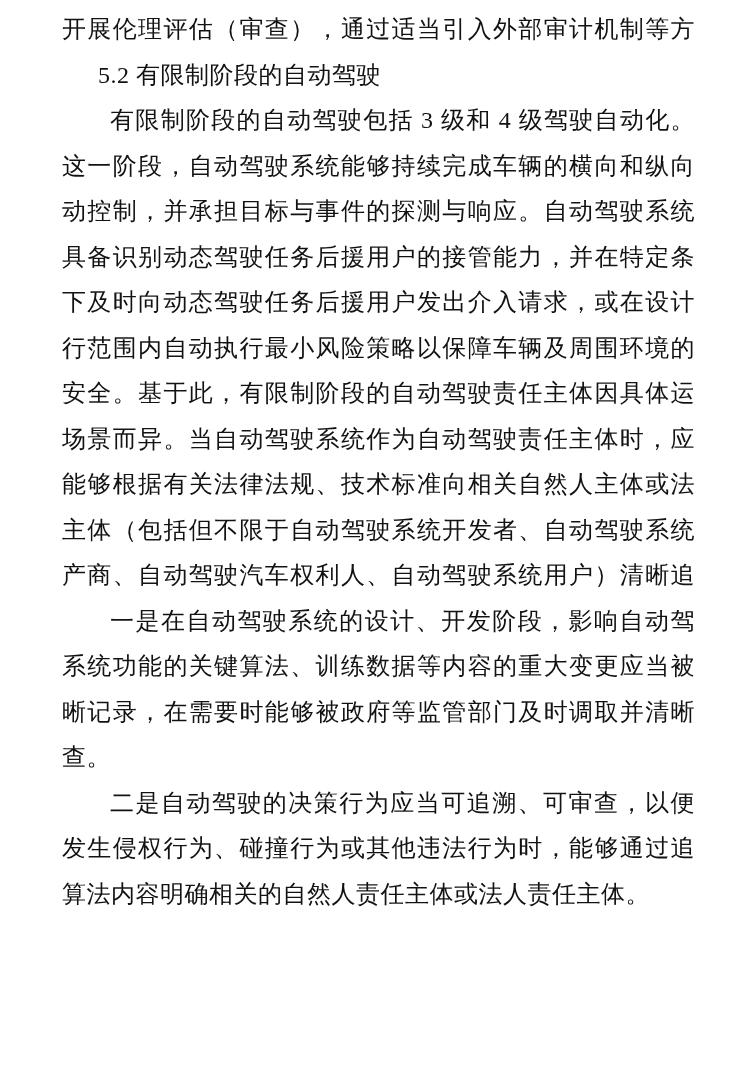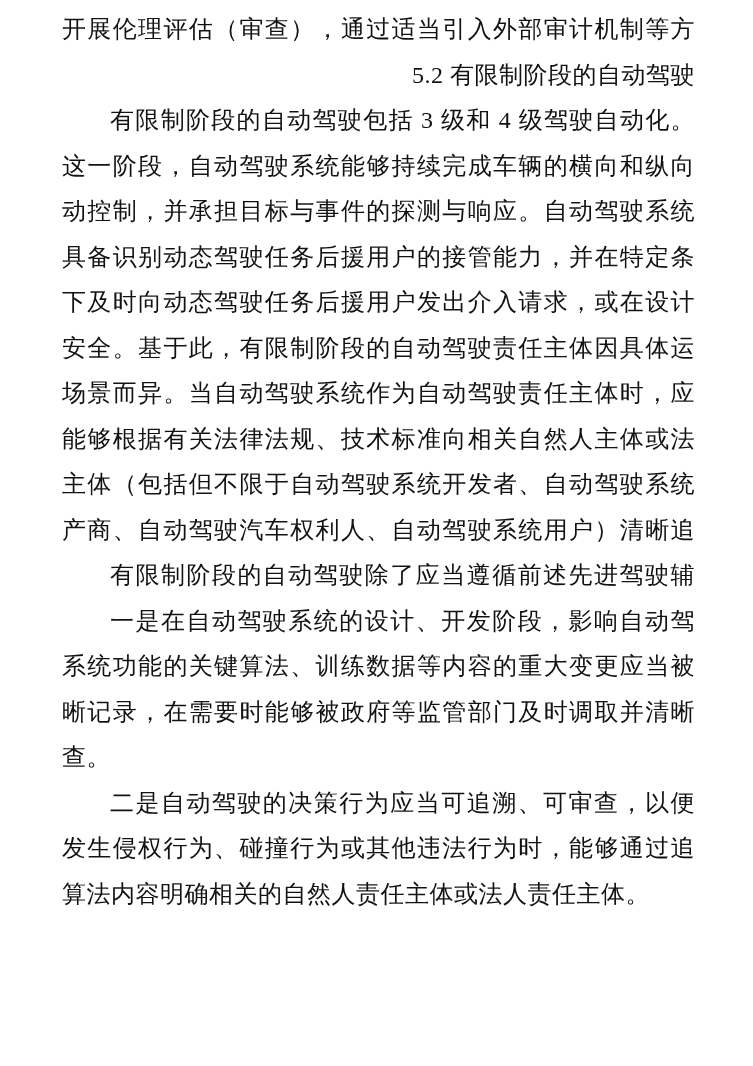--- a/index.html
+++ b/index.html
@@ -30,41 +30,40 @@
   .line.justify {
     text-align: justify;
     text-align-last: justify;
     text-justify: inter-character;
   }
   .line.first {
     text-indent: 48px;
   }
   .line.heading {
     text-indent: 36px;
-    text-align: right;
   }
 </style>
 </head>
 <body>
 
 <div class="page">
   <div id="text-column">
       <div class="line justify">开展伦理评估（审查），通过适当引入外部审计机制等方式</div>
       <div class="line heading">5.2 有限制阶段的自动驾驶</div>
       <div class="line justify first">有限制阶段的自动驾驶包括 3 级和 4 级驾驶自动化。在</div>
       <div class="line justify">这一阶段，自动驾驶系统能够持续完成车辆的横向和纵向运</div>
       <div class="line justify">动控制，并承担目标与事件的探测与响应。自动驾驶系统需</div>
       <div class="line justify">具备识别动态驾驶任务后援用户的接管能力，并在特定条件</div>
       <div class="line justify">下及时向动态驾驶任务后援用户发出介入请求，或在设计运</div>
+      <div class="line justify">行范围内自动执行最小风险策略以保障车辆及周围环境的</div>
       <div class="line justify">安全。基于此，有限制阶段的自动驾驶责任主体因具体运行</div>
       <div class="line justify">场景而异。当自动驾驶系统作为自动驾驶责任主体时，应当</div>
       <div class="line justify">能够根据有关法律法规、技术标准向相关自然人主体或法人</div>
       <div class="line justify">主体（包括但不限于自动驾驶系统开发者、自动驾驶系统生</div>
       <div class="line justify">产商、自动驾驶汽车权利人、自动驾驶系统用户）清晰追责。</div>
-      <div class="line justify first">有限制阶段的自动驾驶除了应当遵循前述先进驾驶辅</div>
       <div class="line justify first">一是在自动驾驶系统的设计、开发阶段，影响自动驾驶</div>
       <div class="line justify">系统功能的关键算法、训练数据等内容的重大变更应当被清</div>
       <div class="line justify">晰记录，在需要时能够被政府等监管部门及时调取并清晰审</div>
       <div class="line">查。</div>
       <div class="line justify first">二是自动驾驶的决策行为应当可追溯、可审查，以便在</div>
       <div class="line justify">发生侵权行为、碰撞行为或其他违法行为时，能够通过追溯</div>
       <div class="line">算法内容明确相关的自然人责任主体或法人责任主体。</div>
     </div>
 </div>
 

